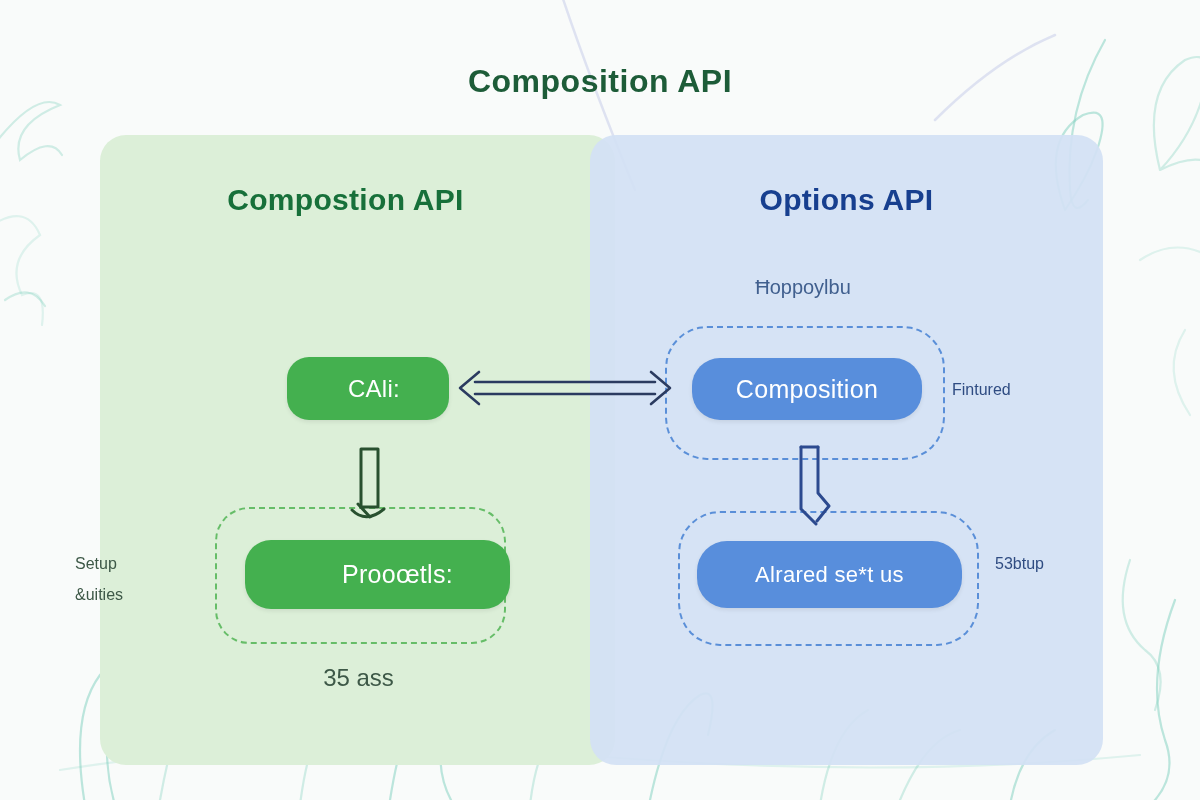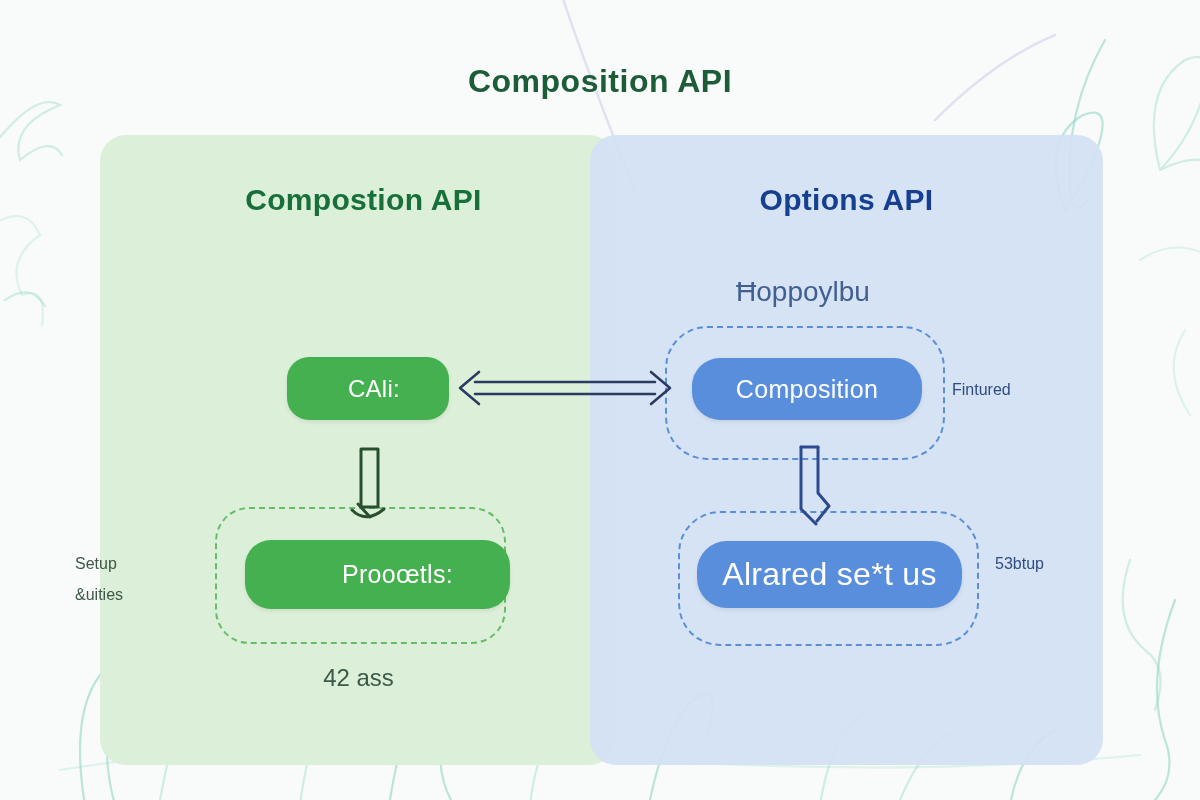--- a/index.html
+++ b/index.html
@@ -24,47 +24,47 @@
   }
 
   
   .panel{top:135px;height:630px;border-radius:26px;z-index:1;}
   #left-panel{left:100px;width:515px;background:var(--left-panel-bg,#dcefd8);}
   #right-panel{left:590px;width:513px;background:var(--right-panel-bg,rgba(214,227,245,.92));}
 
   .panel-header{
     top:183px;text-align:center;z-index:3;font-weight:bold;font-size:30px;letter-spacing:.3px;
   }
-  #left-header{left:106px;width:515px;color:var(--left-header,#17703a);}
+  #left-header{left:88px;width:515px;color:var(--left-header,#17703a);}
   #right-header{left:590px;width:513px;color:var(--right-header,#173f8f);}
 
   
   .pill{
     z-index:3;display:flex;align-items:center;justify-content:center;
     color:#fff;font-size:25px;font-weight:500;letter-spacing:.3px;
     box-shadow:0 2px 4px rgba(0,0,0,.08);
   }
   .pill-green{background:var(--green-button,#44b04f);}
   .pill-blue{background:var(--blue-button,#588edc);}
   #cali-button{left:287px;top:357px;width:150px;height:63px;border-radius:22px;font-size:24px;padding-left:12px;}
   #proo-button{left:245px;top:540px;width:225px;height:69px;border-radius:26px;padding-left:40px;}
   #camf-button{left:692px;top:358px;width:230px;height:62px;border-radius:28px;}
-  #alra-button{left:697px;top:541px;width:265px;height:67px;border-radius:30px;font-size:32px;}
+  #alra-button{left:697px;top:541px;width:265px;height:67px;border-radius:30px;font-size:22px;}
 
   
   .dashbox{z-index:2;border-style:dashed;border-width:2px;background:transparent;}
   #left-dashbox{left:215px;top:507px;width:287px;height:133px;border-radius:34px;border-color:var(--green-dash,#66bd68);}
   #right-dashbox-1{left:665px;top:326px;width:276px;height:130px;border-radius:42px;border-color:var(--blue-dash,#5a8fd8);}
   #right-dashbox-2{left:678px;top:511px;width:297px;height:131px;border-radius:42px;border-color:var(--blue-dash,#5a8fd8);}
 
   
   .side-label{z-index:3;font-size:16px;line-height:31px;}
   #setup-label{left:75px;top:548px;width:120px;text-align:left;color:var(--left-text,#3d5847);}
   #caption-42{left:215px;top:664px;width:287px;text-align:center;font-size:24px;color:var(--left-text,#3d5847);z-index:3;}
-  #hoppo-label{left:665px;top:276px;width:276px;text-align:center;font-size:28px;color:var(--right-text,#41608f);z-index:3;}
+  #hoppo-label{left:665px;top:276px;width:276px;text-align:center;font-size:20px;color:var(--right-text,#41608f);z-index:3;}
   #fintured-label{left:952px;top:374px;width:150px;text-align:left;color:var(--right-text-dark,#2f4c82);}
   #rubox-label{left:995px;top:548px;width:130px;text-align:left;color:var(--right-text-dark,#2f4c82);}
 
   
   .arrow{z-index:3;}
   #double-arrow{left:455px;top:367px;width:220px;height:42px;}
   #down-arrow-left{left:346px;top:446px;width:46px;height:80px;}
   #down-arrow-right{left:786px;top:444px;width:52px;height:84px;}
   .stroke-navy{stroke:var(--arrow-navy,#2b3b60);fill:none;stroke-width:2.6;stroke-linejoin:round;stroke-linecap:round;}
   .stroke-green{stroke:var(--arrow-green,#28502f);fill:none;stroke-width:3;stroke-linejoin:round;stroke-linecap:round;}
@@ -120,21 +120,21 @@
 </svg>
 
 <div id="left-dashbox" class="abs dashbox"></div>
 <div id="proo-button" class="abs pill pill-green">Prooœtls:</div>
 
 <div id="setup-label" class="abs side-label">
   <div>Setup</div>
   <div>&amp;uities</div>
 </div>
 
-<div id="caption-42" class="abs">42 ass</div>
+<div id="caption-42" class="abs">35 ass</div>
 
 <svg id="double-arrow" class="abs arrow" viewBox="0 0 220 42" xmlns="http://www.w3.org/2000/svg">
   <path class="stroke-navy" d="M20,15 h180 M20,27 h180"></path>
   <path class="stroke-navy" d="M24,5 L5,21 L24,37"></path>
   <path class="stroke-navy" d="M196,5 L215,21 L196,37"></path>
 </svg>
 
 <div id="hoppo-label" class="abs">Ħoppoylbu</div>
 
 <div id="right-dashbox-1" class="abs dashbox"></div>

